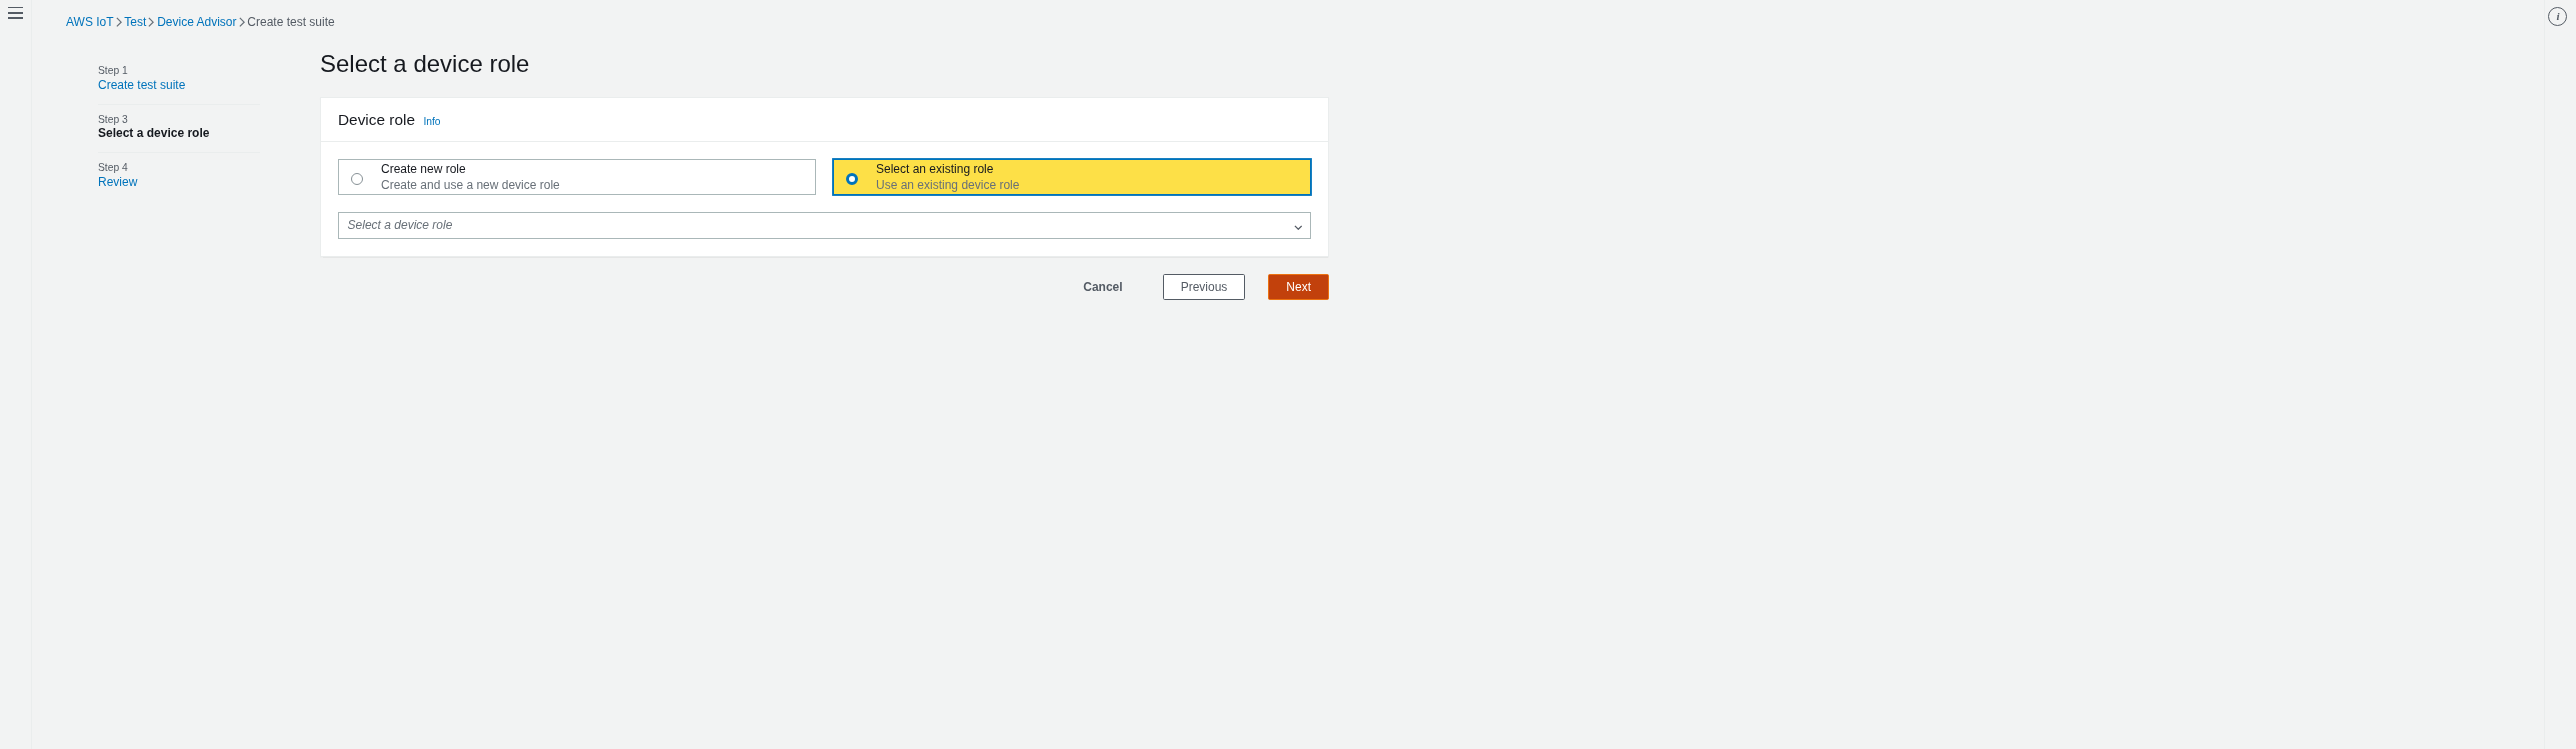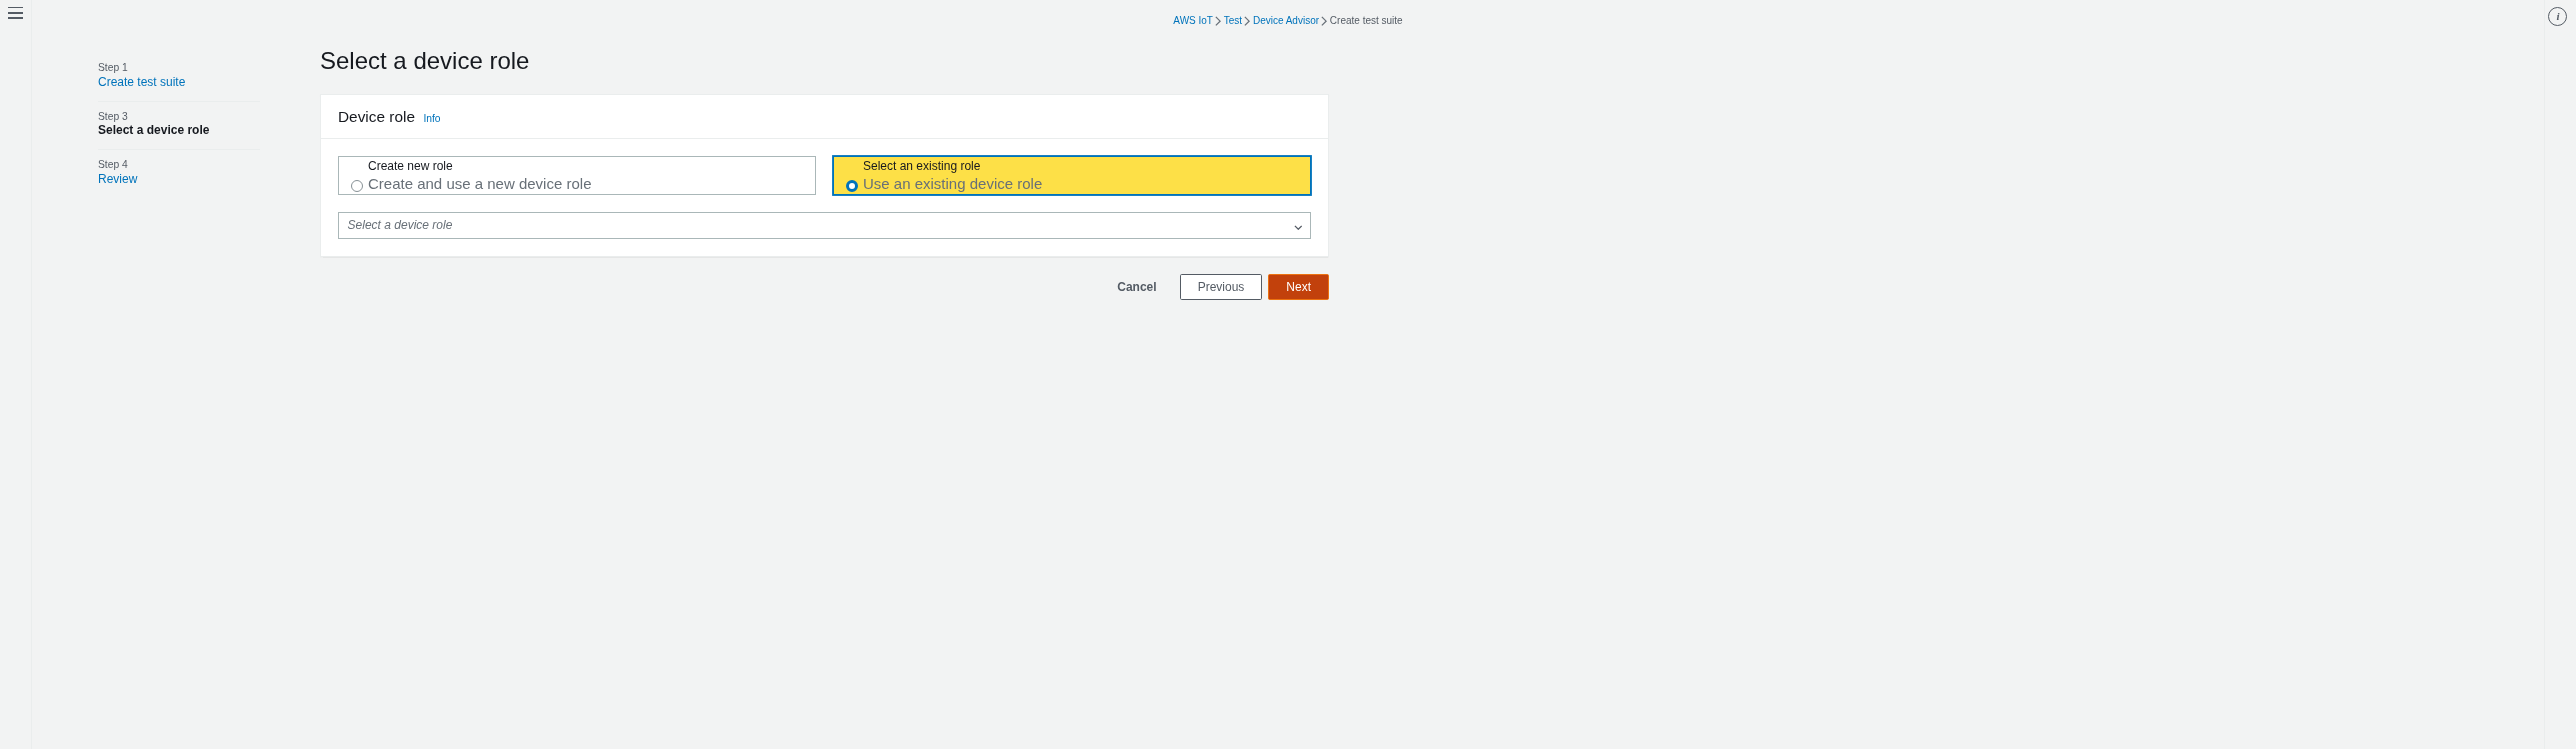--- a/index.html
+++ b/index.html
@@ -6,21 +6,21 @@
     body { font-family: "Amazon Ember", "Helvetica Neue", Arial, sans-serif; background: #f2f3f3; color: #16191f; font-size: 12px; }
 
     .top-bar { position: absolute; left: 0; top: 0; width: 31px; height: 100%; display: flex; align-items: flex-start; justify-content: center; padding-top: 6.8px; }
     .hamburger { width: 15.4px; height: 12px; cursor: pointer; display:flex; flex-direction:column; justify-content:space-between;}
     .hamburger span { display:block; height:1.7px; background:#545b64; width:100%; }
 
     .info-btn { position: absolute; right: 8.6px; top: 6.8px; width: 19px; height: 19px; border: 1.7px solid #545b64; border-radius: 50%; display:flex; align-items:center; justify-content:center; font-style: italic; font-weight:bold; font-family: Georgia, serif; color:#545b64; cursor:pointer; font-size:11px; }
 
     .main-wrap { margin-left: 31px; margin-right: 31px; background: #f2f3f3; min-height: 100vh; border-left: 0.9px solid #eaeded; border-right: 0.9px solid #eaeded; padding-bottom: 34px;}
 
-    .breadcrumb { padding: 15.4px 34px 0 34px; font-size: 10px; display:flex; align-items:center; flex-wrap:wrap; gap: 2px; justify-content: center; }
+    .breadcrumb { padding: 15.4px 34px 0 34px; font-size: 12px; display:flex; align-items:center; flex-wrap:wrap; gap: 2px; }
     .breadcrumb a { color: #0073bb; text-decoration: none; }
     .breadcrumb .sep { color: #687078; display:inline-flex; }
     .breadcrumb .current { color: #545b64; }
 
     .content { display: flex; padding: 17px 34px 0 34px; gap: 60px; }
 
     .steps-nav { width: 162px; flex-shrink: 0; padding-top: 10.3px; margin-left: 32px;}
     .step-block { padding: 8.6px 0 12px 0; border-bottom: 0.9px solid #eaeded; }
     .step-block:last-child { border-bottom: none; }
     .step-num { font-size: 10.3px; color: #545b64; margin-bottom: 1.7px; }
@@ -32,33 +32,33 @@
 
     .panel { background: #fff; border: 0.9px solid #eaeded; box-shadow: 0 0.9px 0.9px rgba(0,0,0,0.05); }
     .panel-header { padding: 13.7px 17px 12px 17px; border-bottom: 0.9px solid #eaeded; }
     .panel-title { font-size: 15.4px; font-weight: 400; display: inline; }
     .info-link { color: #0073bb; font-size: 10.3px; font-weight: 400; margin-left: 5.1px; text-decoration: none; }
     .panel-desc { font-size: 10.3px; color: #545b64; margin-top: 3.4px; }
 
     .panel-body { padding: 17px; }
 
     .radio-row { display: flex; gap: 17px; margin-bottom: 17px; }
-    .radio-card { flex: 1; border: 0.9px solid #aab7b8; background: #fff; padding: 2px 12px; display: flex; align-items: flex-end; gap: 5px; cursor: pointer; }
+    .radio-card { flex: 1; border: 0.9px solid #aab7b8; background: #fff; padding: 2px 12px; display: flex; align-items: center; gap: 18px; cursor: pointer; }
     .radio-card.selected { border-color: #0073bb; background: #fde047; box-shadow: 0 0 0 0.9px #0073bb; }
     .radio-circle { width: 12px; height: 12px; border: 0.9px solid #879196; border-radius: 50%; margin-top: 2.6px; flex-shrink: 0; display:flex; align-items:center; justify-content:center; background:#fff;}
     .radio-card.selected .radio-circle { border: 3.4px solid #0073bb; width:12px; height:12px; }
     .radio-label { font-size: 12px; color: #16191f; }
-    .radio-sub { font-size: 15px; color: #687078; margin-top: 1.7px; }
+    .radio-sub { font-size: 12px; color: #687078; margin-top: 1.7px; }
 
     .field-label { font-size: 12px; color: #16191f; margin-bottom: 5.1px; }
     .select-box { position: relative; }
     .select-box select, .select-display { width: 100%; border: 0.9px solid #aab7b8; background: #fff; padding: 5.1px 26px 5.1px 8.6px; font-size: 12px; color: #687078; font-style: italic; appearance: none; height: 27px; line-height:15.4px; cursor:pointer;}
     .select-caret { position: absolute; right: 8.6px; top: 50%; transform: translateY(-50%); pointer-events: none; color:#545b64;}
 
-    .footer-actions { display: flex; justify-content: flex-end; gap: 6px; margin-top: 17px; align-items:center;}
+    .footer-actions { display: flex; justify-content: flex-end; gap: 23px; margin-top: 17px; align-items:center;}
     .btn { font-size: 12px; padding: 5.1px 17px; border-radius: 1.7px; cursor: pointer; font-weight: 400; border: none; }
     .btn-link { background: transparent; color: #545b64; font-weight:700;}
     .btn-outline { background: #fff; border: 0.9px solid #545b64; color: #545b64; }
     .btn-primary { background: #c2410c; border: 0.9px solid #ec7211; color: #fff; }
   </style>
 </head>
 <body>
 
 <div class="top-bar">
   <div class="hamburger">

